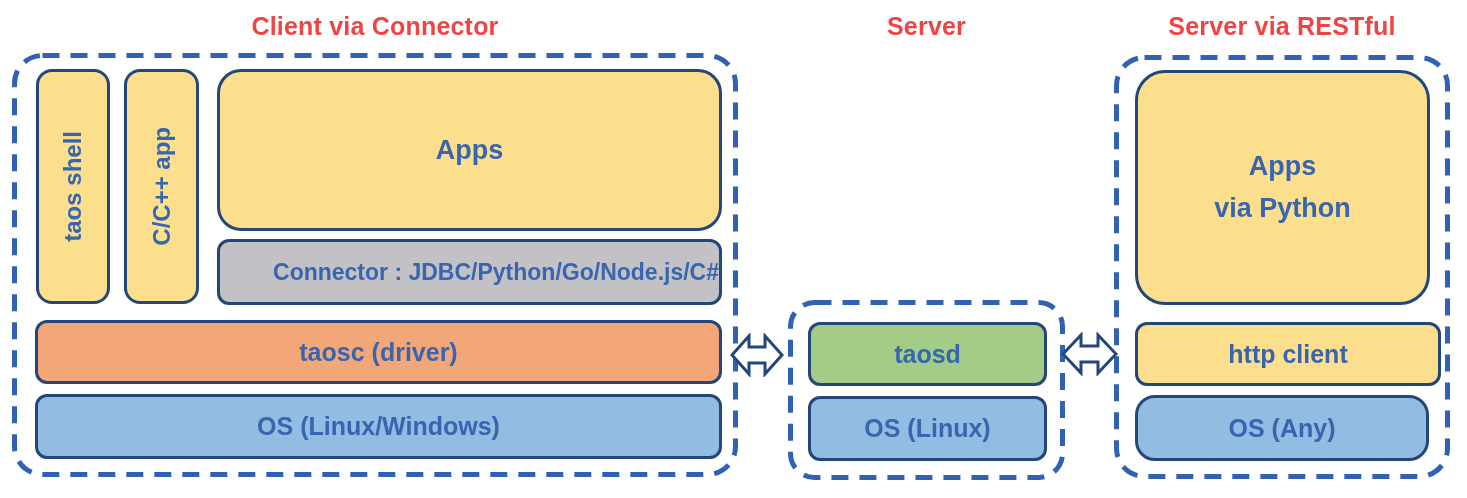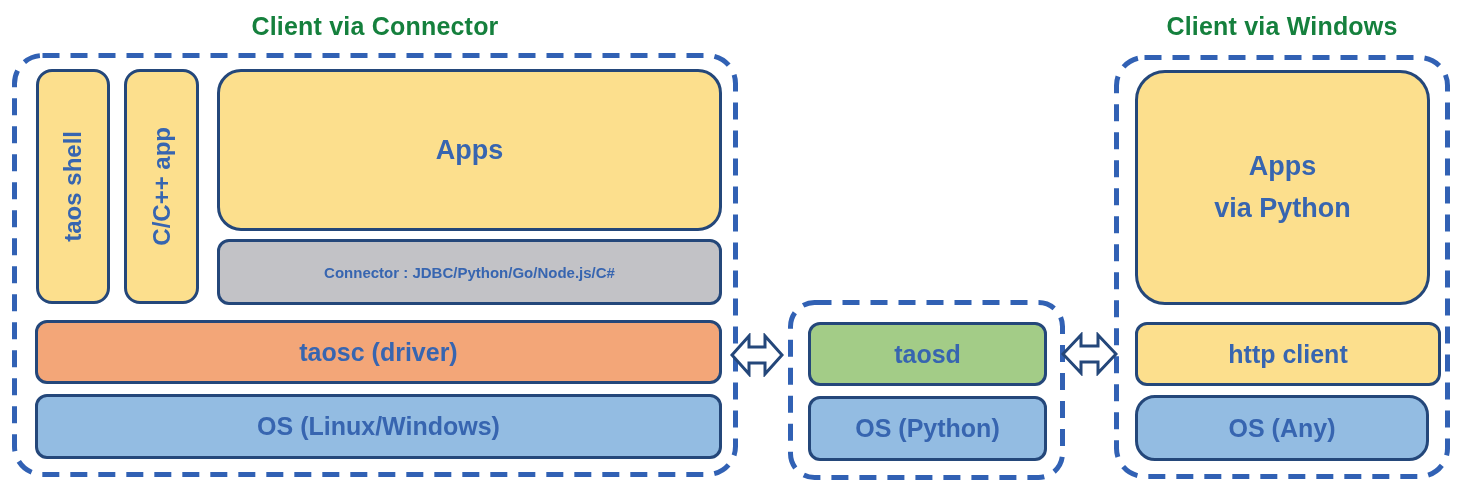--- a/index.html
+++ b/index.html
@@ -14,21 +14,21 @@
     height: 498px;
     background: #ffffff;
     overflow: hidden;
   }
   .section-title {
     position: absolute;
     top: 12px;
     text-align: center;
     font-size: 25px;
     font-weight: bold;
-    color: #15803d;
+    color: #ef4444;
     letter-spacing: 0.2px;
   }
   .group-border {
     position: absolute;
     pointer-events: none;
   }
   .box {
     position: absolute;
     border: 3px solid var(--box-border, #24477A);
     box-sizing: border-box;
@@ -45,31 +45,32 @@
   .bluebox { background: var(--blue-light, #93BCE2); }
   .green { background: var(--green, #A3CC87); }
   .graybox { background: var(--gray, #C2C2C6); }
   .vtext {
     writing-mode: vertical-rl;
     transform: rotate(180deg);
     font-size: 24px;
     font-weight: bold;
     white-space: nowrap;
   }
-  .connector-label { font-size: 15px; }
+  .connector-label { font-size: 23px; justify-content: flex-end; }
   .two-line { flex-direction: column; line-height: 1.55; }
   .arrow-icon { position: absolute; }
 </style>
 </head>
 <body>
 
 <div class="canvas">
 
   <div class="section-title" style="left:12px; width:726px;">Client via Connector</div>
-  <div class="section-title" style="left:1114px; width:336px;">Client via Windows</div>
+  <div class="section-title" style="left:788px; width:277px;">Server</div>
+  <div class="section-title" style="left:1114px; width:336px;">Server via RESTful</div>
 
   <svg class="group-border" style="left:12px; top:53px;" width="726" height="424">
     <rect x="2.5" y="2.5" width="721" height="419" rx="28" ry="28" fill="none" stroke="#3161B4" stroke-width="5" stroke-dasharray="17 11"></rect>
   </svg>
   <svg class="group-border" style="left:788px; top:300px;" width="277" height="180">
     <rect x="2.5" y="2.5" width="272" height="175" rx="24" ry="24" fill="none" stroke="#3161B4" stroke-width="5" stroke-dasharray="17 11"></rect>
   </svg>
   <svg class="group-border" style="left:1114px; top:55px;" width="336" height="424">
     <rect x="2.5" y="2.5" width="331" height="419" rx="28" ry="28" fill="none" stroke="#3161B4" stroke-width="5" stroke-dasharray="17 11"></rect>
   </svg>
@@ -96,21 +97,21 @@
 
   <div class="box bluebox" style="left:35px; top:394px; width:687px; height:65px; border-radius:12px;">
     <span>OS (Linux/Windows)</span>
   </div>
 
   <div class="box green" style="left:808px; top:322px; width:239px; height:64px; border-radius:12px;">
     <span>taosd</span>
   </div>
 
   <div class="box bluebox" style="left:808px; top:396px; width:239px; height:65px; border-radius:12px;">
-    <span>OS (Python)</span>
+    <span>OS (Linux)</span>
   </div>
 
   <div class="box yellow two-line" style="left:1135px; top:70px; width:295px; height:235px; border-radius:30px; font-size:27px;">
     <span>Apps</span>
     <span>via Python</span>
   </div>
 
   <div class="box yellow" style="left:1135px; top:322px; width:306px; height:64px; border-radius:12px;">
     <span>http client</span>
   </div>

